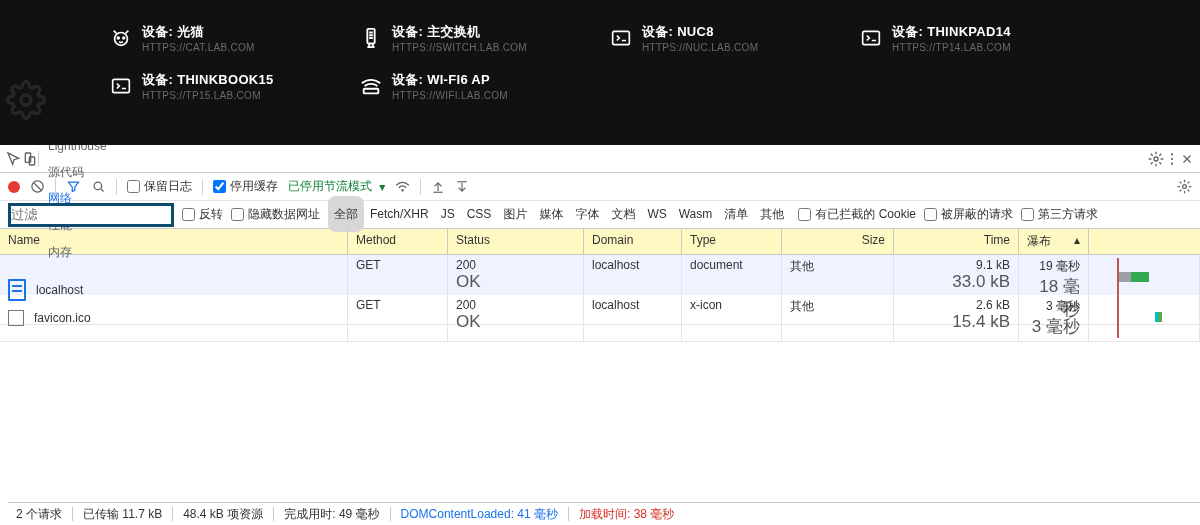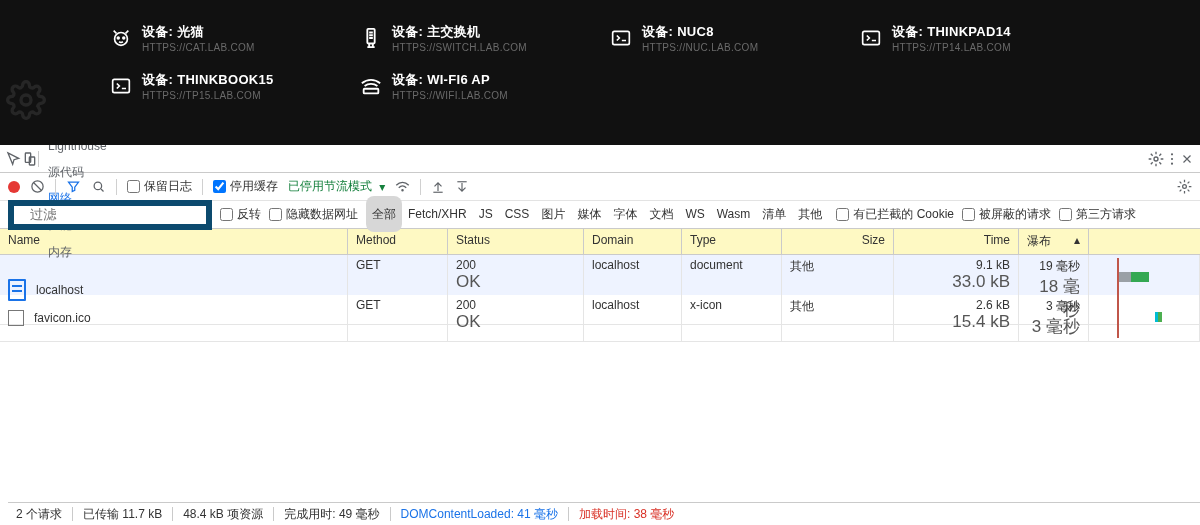--- a/index.html
+++ b/index.html
@@ -17,21 +17,21 @@
   .tab{padding:0 9px;height:27px;display:flex;align-items:center;color:#5f6368;cursor:pointer;font-size:12px}
   .tab.active{color:#1a73e8;border-bottom:2px solid #1a73e8;height:25px;margin-bottom:-1px}
   .ico{display:inline-flex;align-items:center;justify-content:center;color:#5f6368}
   .row2{display:flex;align-items:center;height:27px;border-bottom:1px solid #e3e3e3;padding:0 8px;gap:10px;font-size:12px;color:#333}
   .row2 .red{width:12px;height:12px;border-radius:50%;background:#e53935}
   .row2 .sep{width:1px;height:16px;background:#d0d0d0}
   .chk{display:inline-flex;align-items:center;gap:4px}
   .chk input{margin:0}
   .dd{display:inline-flex;align-items:center;gap:4px;color:#15803d}
   .row3{display:flex;align-items:center;height:27px;border-bottom:1px solid #cacaca;padding:0 8px;gap:8px;font-size:12px}
-  .row3 input.flt{width:160px;height:18px;border:6px solid #0c4a6e;outline:none;padding:0 16px}
+  .row3 input.flt{width:160px;height:18px;border:3px solid #0c4a6e;outline:none;padding:0 0}
   .pill{padding:11px 6px;border-radius:8px;cursor:pointer;color:#333}
   .pill.active{background:#d7d7d7}
   .grid{display:grid;grid-template-columns:348px 100px 136px 98px 100px 112px 125px 70px 1fr}
   .hdr{background:#fef9c3;border-bottom:1px solid #cacaca;height:25px}
   .hdr>div{border-right:1px solid #cacaca;padding:4px 8px;color:#333}
   .tr{height:40px}
   .tr>div{border-right:1px solid #e5e5e5;border-bottom:1px solid #e5e5e5;padding:3px 8px}
   .tr.sel{background:#eef3ff}
   .right{ text-align:right }
   .small{font-size:17px;color:#555}

